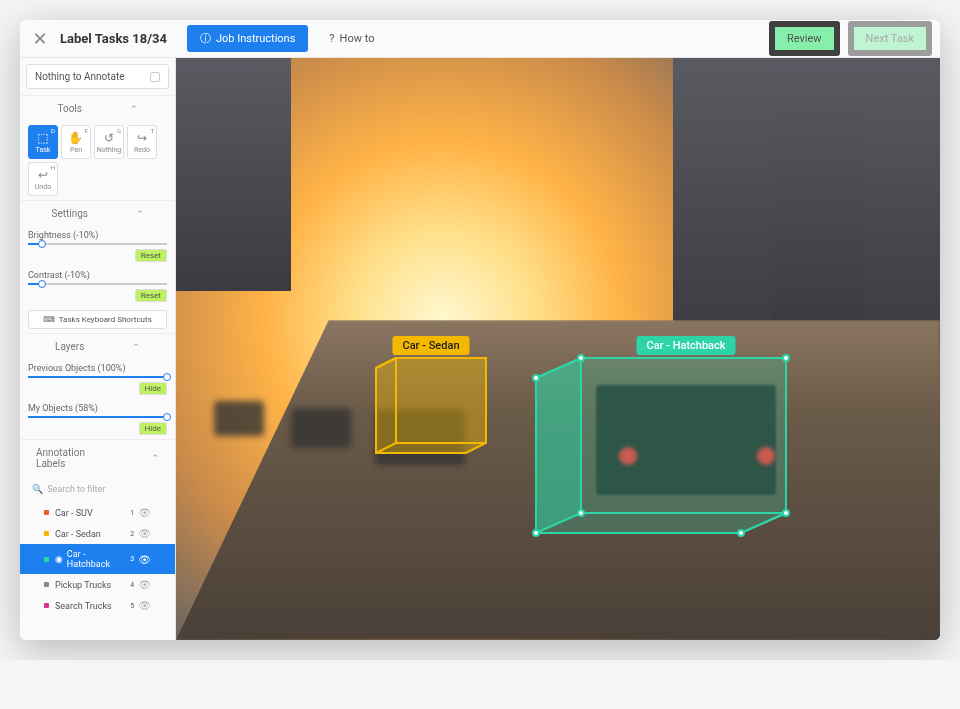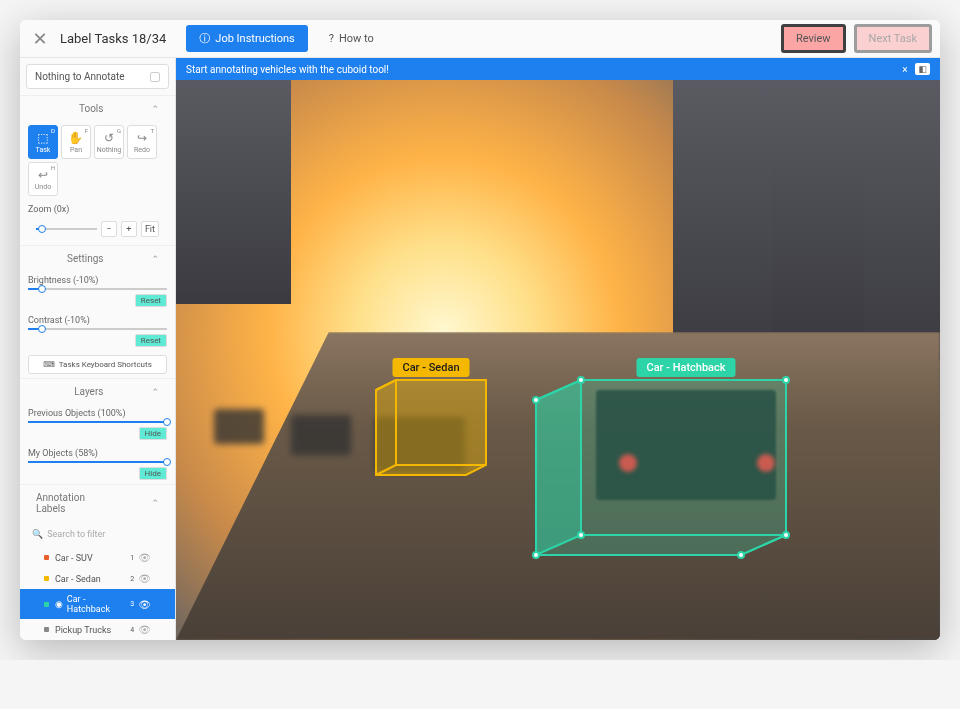--- a/index.html
+++ b/index.html
@@ -1,43 +1,43 @@
 <!DOCTYPE html>
 <html><head>
 <meta charset="utf-8">
 <style>
 * { margin: 0; padding: 0; box-sizing: border-box; font-family: -apple-system, BlinkMacSystemFont, "Segoe UI", Roboto, sans-serif; }
 body { background: #f5f5f5; padding: 20px; }
 .window { width: 920px; height: 620px; background: #fff; border-radius: 6px; box-shadow: 0 10px 40px rgba(0,0,0,0.25); overflow: hidden; display: flex; flex-direction: column; position: relative; }
 .header { height: 38px; border-bottom: 1px solid #e5e5e5; display: flex; align-items: center; padding: 0 8px; gap: 8px; background: #fafafa; }
 .close-btn { width: 24px; height: 24px; display: flex; align-items: center; justify-content: center; cursor: pointer; color: #888; font-size: 18px; }
-.title { font-size: 13px; color: #333; font-weight: 400; flex: 0 0 auto; margin-right: 12px; }
+.title { font-size: 13px; color: #333; font-weight: 700; flex: 0 0 auto; margin-right: 12px; }
 .btn { padding: 5px 12px; border-radius: 3px; font-size: 11px; cursor: pointer; display: flex; align-items: center; gap: 5px; border: 1px solid transparent; }
 .btn-primary { background: #1e7fee; color: #fff; }
-.btn-light { background: #fca5a5; color: #555; border: 3px solid #404040; }
+.btn-light { background: #86efac; color: #555; border: 6px solid #404040; }
 .btn-ghost { background: transparent; color: #555; }
 .header-spacer { flex: 1; }
 .btn-disabled { opacity: 0.5; cursor: default; }
 .body { flex: 1; display: flex; overflow: hidden; }
 .sidebar { width: 156px; background: #fafafa; border-right: 1px solid #e5e5e5; overflow-y: auto; font-size: 10px; color: #555; }
 .nothing-box { margin: 6px; padding: 6px 8px; border: 1px solid #ddd; border-radius: 3px; background: #fff; font-size: 10px; display:flex; justify-content: space-between; align-items:center; }
-.section-header { display: flex; justify-content: flex-end; align-items: center; padding: 7px 16px; font-size: 10px; color: #777; border-top: 1px solid #eee; cursor: pointer; gap: 48px; }
+.section-header { display: flex; justify-content: center; align-items: center; padding: 7px 16px; font-size: 10px; color: #777; border-top: 1px solid #eee; cursor: pointer; gap: 48px; }
 .chevron { font-size: 9px; color: #999; }
 .tool-grid { display: flex; flex-wrap: wrap; gap: 3px; padding: 4px 8px; }
 .tool-btn { width: 30px; height: 34px; border: 1px solid #ddd; border-radius: 3px; background: #fff; display: flex; flex-direction: column; align-items: center; justify-content: center; font-size: 7px; color: #888; cursor: pointer; position: relative; }
 .tool-btn.active { background: #1e7fee; color: #fff; border-color: #1e7fee; }
 .tool-btn .key { position: absolute; top: 1px; right: 2px; font-size: 6px; }
 .tool-icon { font-size: 12px; margin-bottom: 1px; }
 .slider-row { padding: 4px 8px; }
 .slider-label { font-size: 9px; color: #666; margin-bottom: 3px; }
 .slider-track { height: 2px; background: #ccc; position: relative; margin-bottom: 4px; }
 .slider-fill { height: 100%; background: #1e7fee; width: 10%; }
 .slider-thumb { width: 8px; height: 8px; border-radius: 50%; background: #fff; border: 1px solid #1e7fee; position: absolute; top: -3px; left: 10%; transform: translateX(-50%); }
 .mini-btn { width: 16px; height: 16px; border: 1px solid #ddd; border-radius: 2px; background: #fff; font-size: 9px; display: flex; align-items: center; justify-content: center; cursor: pointer; padding: 0 3px;}
-.reset-btn { font-size: 8px; padding: 1px 5px; border: 1px solid #ddd; background: #5eead4; border-radius: 2px; cursor: pointer; float: right; }
+.reset-btn { font-size: 8px; padding: 1px 5px; border: 1px solid #ddd; background: #bef264; border-radius: 2px; cursor: pointer; float: right; }
 .kb-btn { margin: 4px 8px; padding: 4px; border: 1px solid #ddd; border-radius: 3px; background: #fff; font-size: 8px; text-align: center; cursor: pointer; display:flex; align-items:center; justify-content:center; gap:4px;}
 .label-search { margin: 4px 8px; padding: 4px; border: none; background: transparent; font-size: 9px; color: #aaa; display:flex; align-items:center; gap:4px;}
 .label-item { display: flex; align-items: center; padding: 5px 24px; font-size: 9px; cursor: pointer; position: relative; }
 .label-item.active { background: #1e7fee; color: #fff; }
 .label-dot { width: 5px; height: 5px; border-radius: 1px; margin-right: 6px; flex-shrink: 0; }
 .label-name { flex: 1; }
 .label-num { font-size: 7px; margin-right: 4px; }
 .eye-icon { font-size: 10px; opacity: 0.5; }
 .label-item.active .eye-icon { opacity: 1; }
 .main { flex: 1; position: relative; background: #2a2a2a; display: flex; flex-direction: column; }
@@ -110,32 +110,20 @@
           <span class="tool-icon">↪</span>
           <span>Redo</span>
         </div>
         <div class="tool-btn">
           <span class="key">H</span>
           <span class="tool-icon">↩</span>
           <span>Undo</span>
         </div>
       </div>
 
-      <div class="slider-row">
-        <div class="slider-label">Zoom (0x)</div>
-        <div class="zoom-row">
-          <div class="slider-track">
-            <div class="slider-fill"></div>
-              <div class="slider-thumb"></div>
-          </div>
-          <div class="mini-btn">−</div>
-          <div class="mini-btn">+</div>
-          <div class="mini-btn" style="width:auto;">Fit</div>
-        </div>
-      </div>
 
       <div class="section-header">
         <span>Settings</span>
         <span class="chevron">⌃</span>
       </div>
       <div class="slider-row">
         <div class="slider-label">Brightness (-10%)</div>
         <div class="slider-track">
             <div class="slider-fill"></div>
             <div class="slider-thumb"></div>
@@ -217,27 +205,20 @@
           <div class="label-item">
             <span class="label-dot" style="background:#d6338a"></span>
             <span class="label-name">Search Trucks</span>
             <span class="label-num">5</span>
             <span class="eye-icon">👁</span>
           </div>
         </div>
     </div>
 
     <div class="main">
-      <div class="banner">
-        <span>Start annotating vehicles with the cuboid tool!</span>
-        <span class="banner-close">
-          <span>×</span>
-          <span style="background:#fff;color:#666;padding:1px 3px;border-radius:2px;font-size:9px;">◧</span>
-        </span>
-      </div>
       <div class="canvas">
         <div class="scene">
           <div class="sky"></div>
           <div class="building" style="left:0;top:0;width:15%;height:40%;"></div>
           <div class="building" style="right:0;top:0;width:35%;height:50%;"></div>
           <div class="building" style="right:10%;top:0;width:12%;height:45%;opacity:0.6"></div>
           <div class="road"></div>
           <div class="car-blur" style="left:5%;bottom:35%;width:50px;height:35px;"></div>
           <div class="car-blur" style="left:15%;bottom:33%;width:60px;height:40px;"></div>
           <div class="car-blur" style="left:26%;bottom:30%;width:90px;height:55px;"></div>

